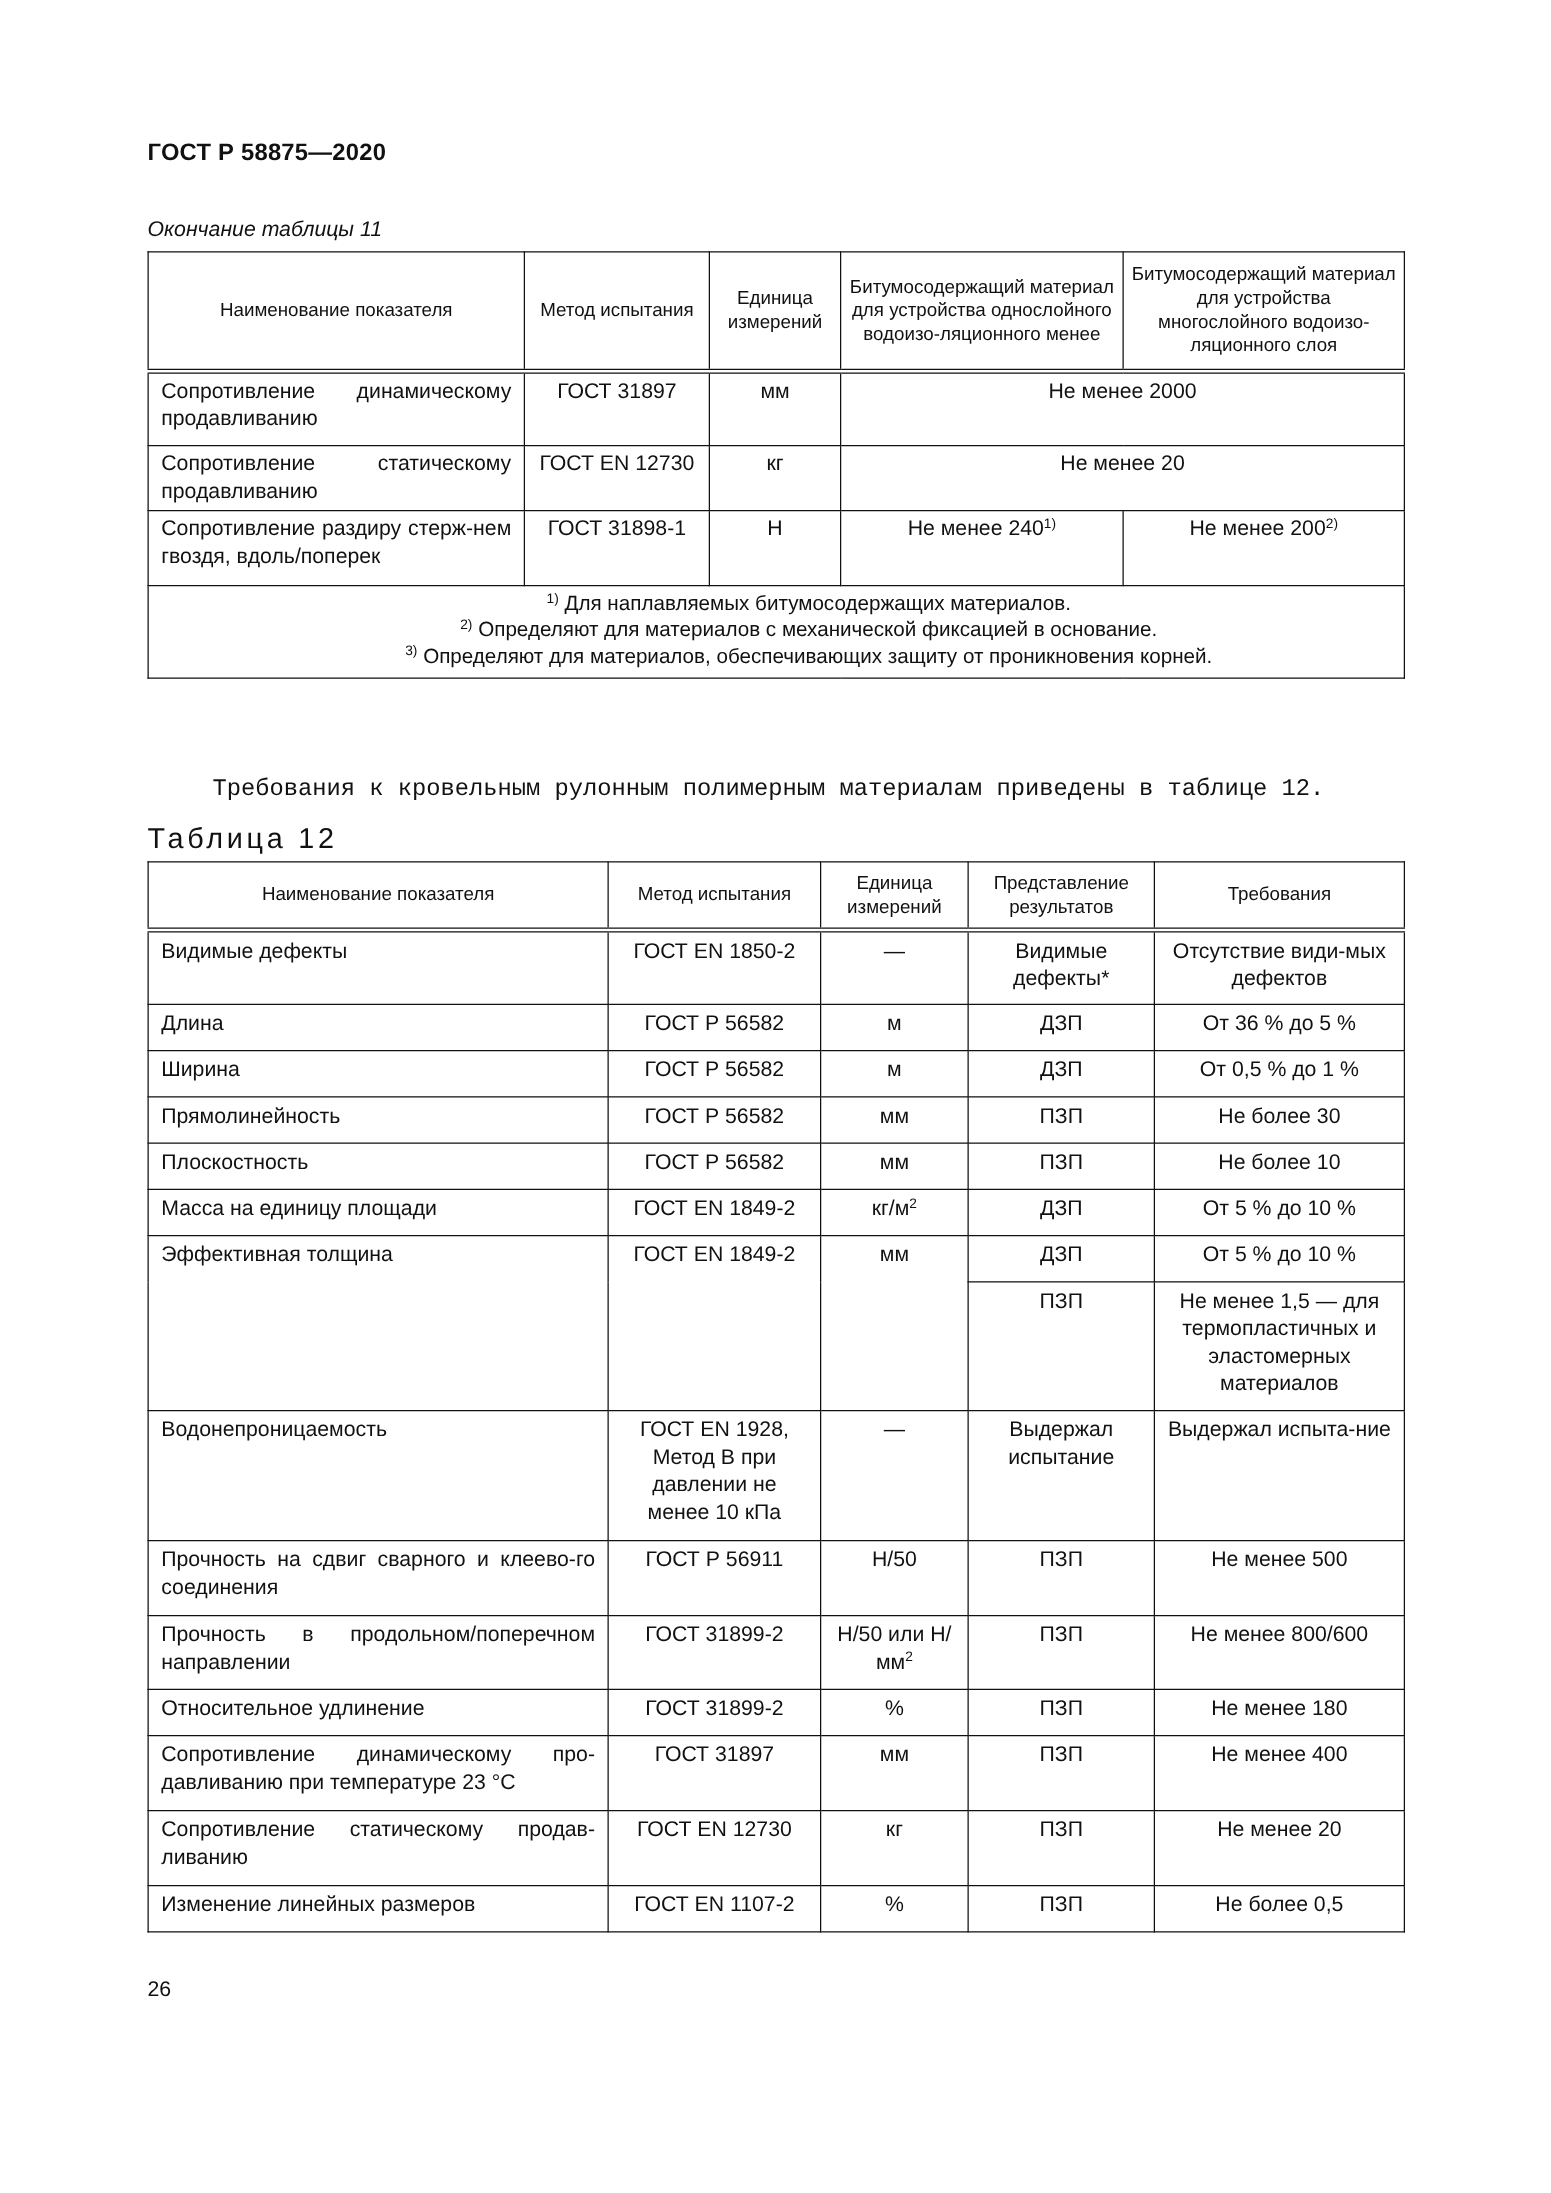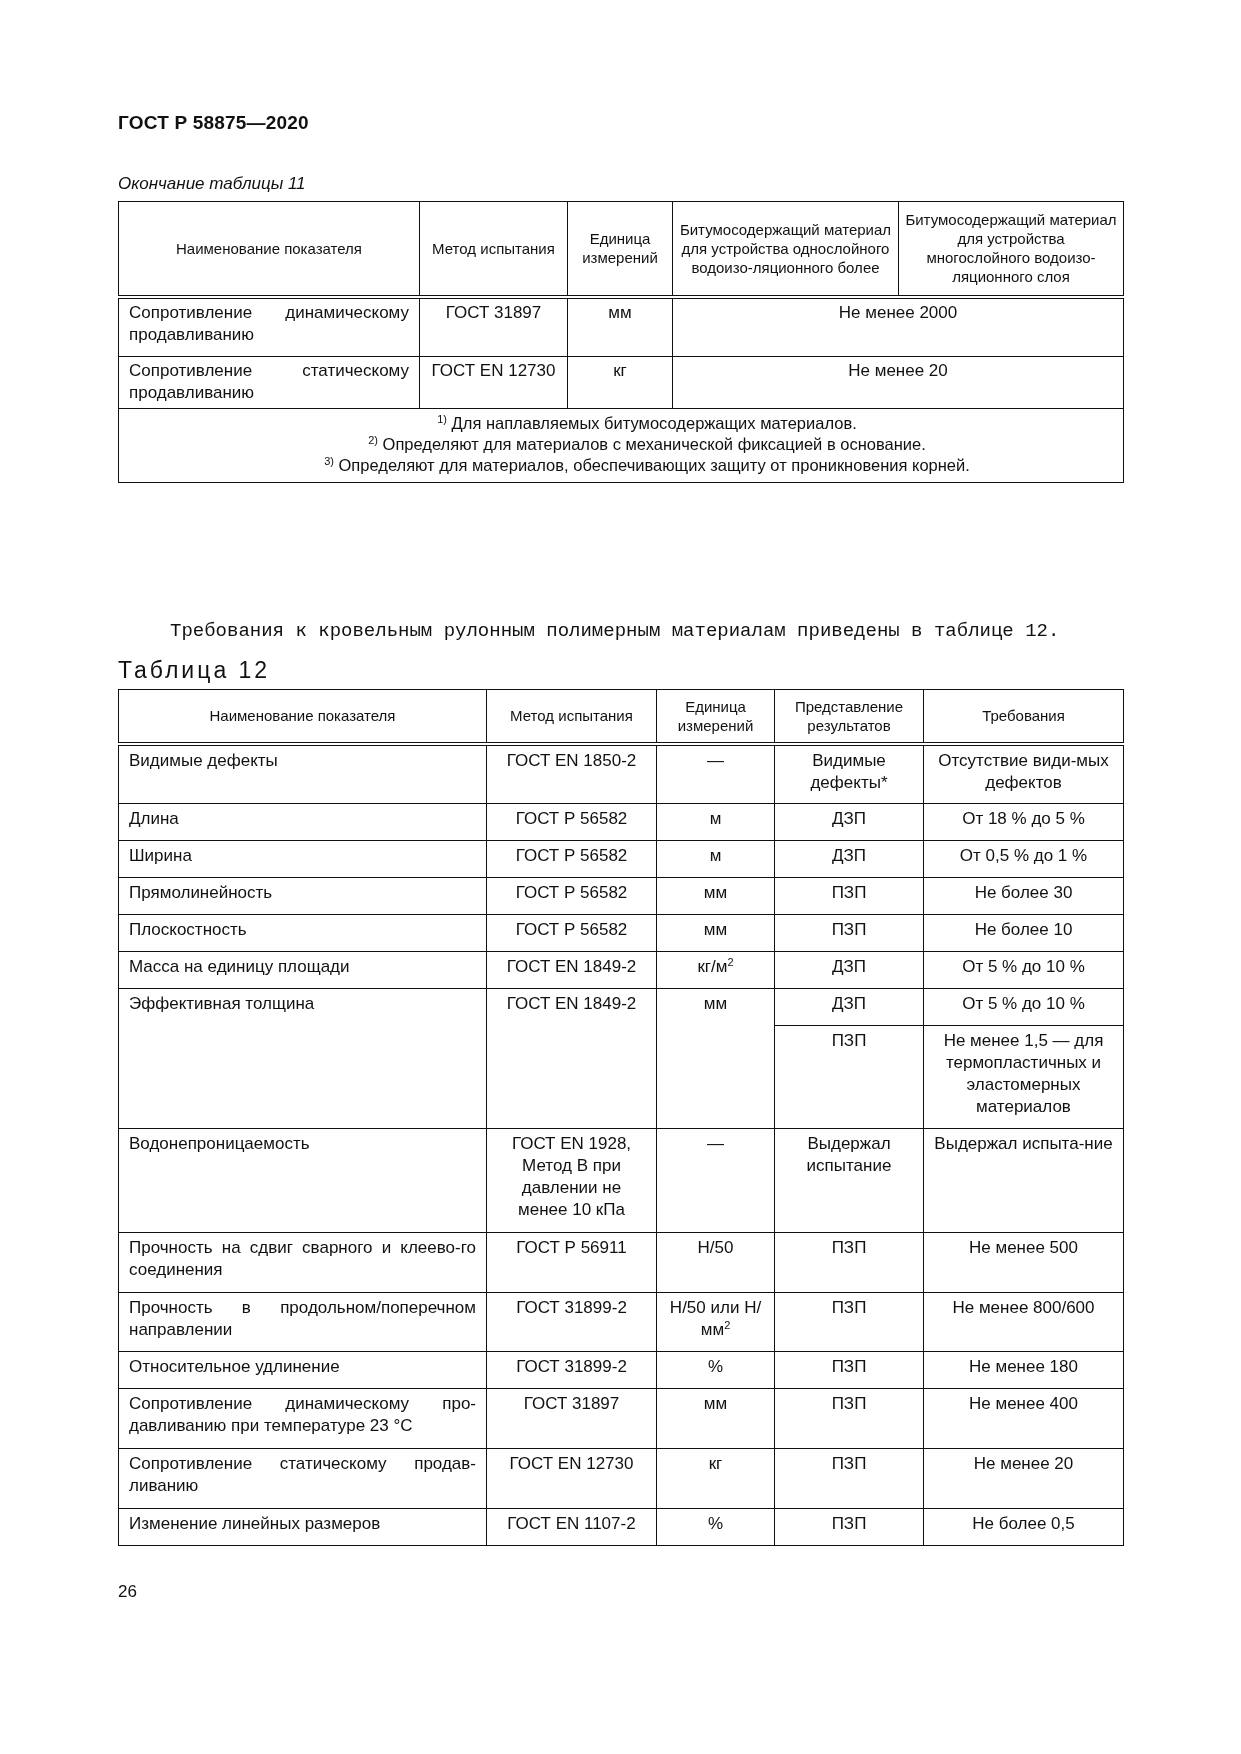--- a/index.html
+++ b/index.html
@@ -63,36 +63,43 @@
       <col style="width:148px">
       <col style="width:105px">
       <col style="width:226px">
       <col style="width:225px">
   </colgroup>
   <thead>
     <tr>
       <th>Наименование показателя</th>
       <th>Метод испытания</th>
       <th>Единица измерений</th>
-      <th>Битумосодержащий материал для устройства однослойного водоизо-ляционного более</th>
+      <th>Битумосодержащий материал для устройства однослойного водоизо-ляционного менее</th>
       <th>Битумосодержащий материал для устройства многослойного водоизо-ляционного слоя</th>
     </tr>
   </thead>
   <tbody>
     <tr class="r1">
       <td class="j">Сопротивление динамическому продавливанию</td>
       <td class="c">ГОСТ 31897</td>
       <td class="c">мм</td>
       <td class="c" colspan="2">Не менее 2000</td>
     </tr>
     <tr class="r2">
       <td class="j">Сопротивление статическому продавливанию</td>
       <td class="c">ГОСТ EN 12730</td>
       <td class="c">кг</td>
       <td class="c" colspan="2">Не менее 20</td>
+    </tr>
+    <tr class="r3">
+      <td class="j">Сопротивление раздиру стерж-нем гвоздя, вдоль/поперек</td>
+      <td class="c">ГОСТ 31898-1</td>
+      <td class="c">Н</td>
+      <td class="c"><span>Не менее 240</span><sup>1)</sup></td>
+      <td class="c"><span>Не менее 200</span><sup>2)</sup></td>
     </tr>
     <tr>
       <td class="notes" colspan="5">
         <div><sup>1)</sup> <span>Для наплавляемых битумосодержащих материалов.</span></div>
         <div><sup>2)</sup> <span>Определяют для материалов с механической фиксацией в основание.</span></div>
         <div><sup>3)</sup> <span>Определяют для материалов, обеспечивающих защиту от проникновения корней.</span></div>
       </td>
     </tr>
   </tbody>
 </table>
@@ -123,21 +130,21 @@
       <td class="c">ГОСТ EN 1850-2</td>
       <td class="c">—</td>
       <td class="c">Видимые дефекты*</td>
       <td class="c">Отсутствие види-мых дефектов</td>
     </tr>
     <tr style="height:37px">
       <td>Длина</td>
       <td class="c">ГОСТ Р 56582</td>
       <td class="c">м</td>
       <td class="c">ДЗП</td>
-      <td class="c">От 18 % до 5 %</td>
+      <td class="c">От 36 % до 5 %</td>
     </tr>
     <tr style="height:37px">
       <td>Ширина</td>
       <td class="c">ГОСТ Р 56582</td>
       <td class="c">м</td>
       <td class="c">ДЗП</td>
       <td class="c">От 0,5 % до 1 %</td>
     </tr>
     <tr style="height:37px">
       <td>Прямолинейность</td>

